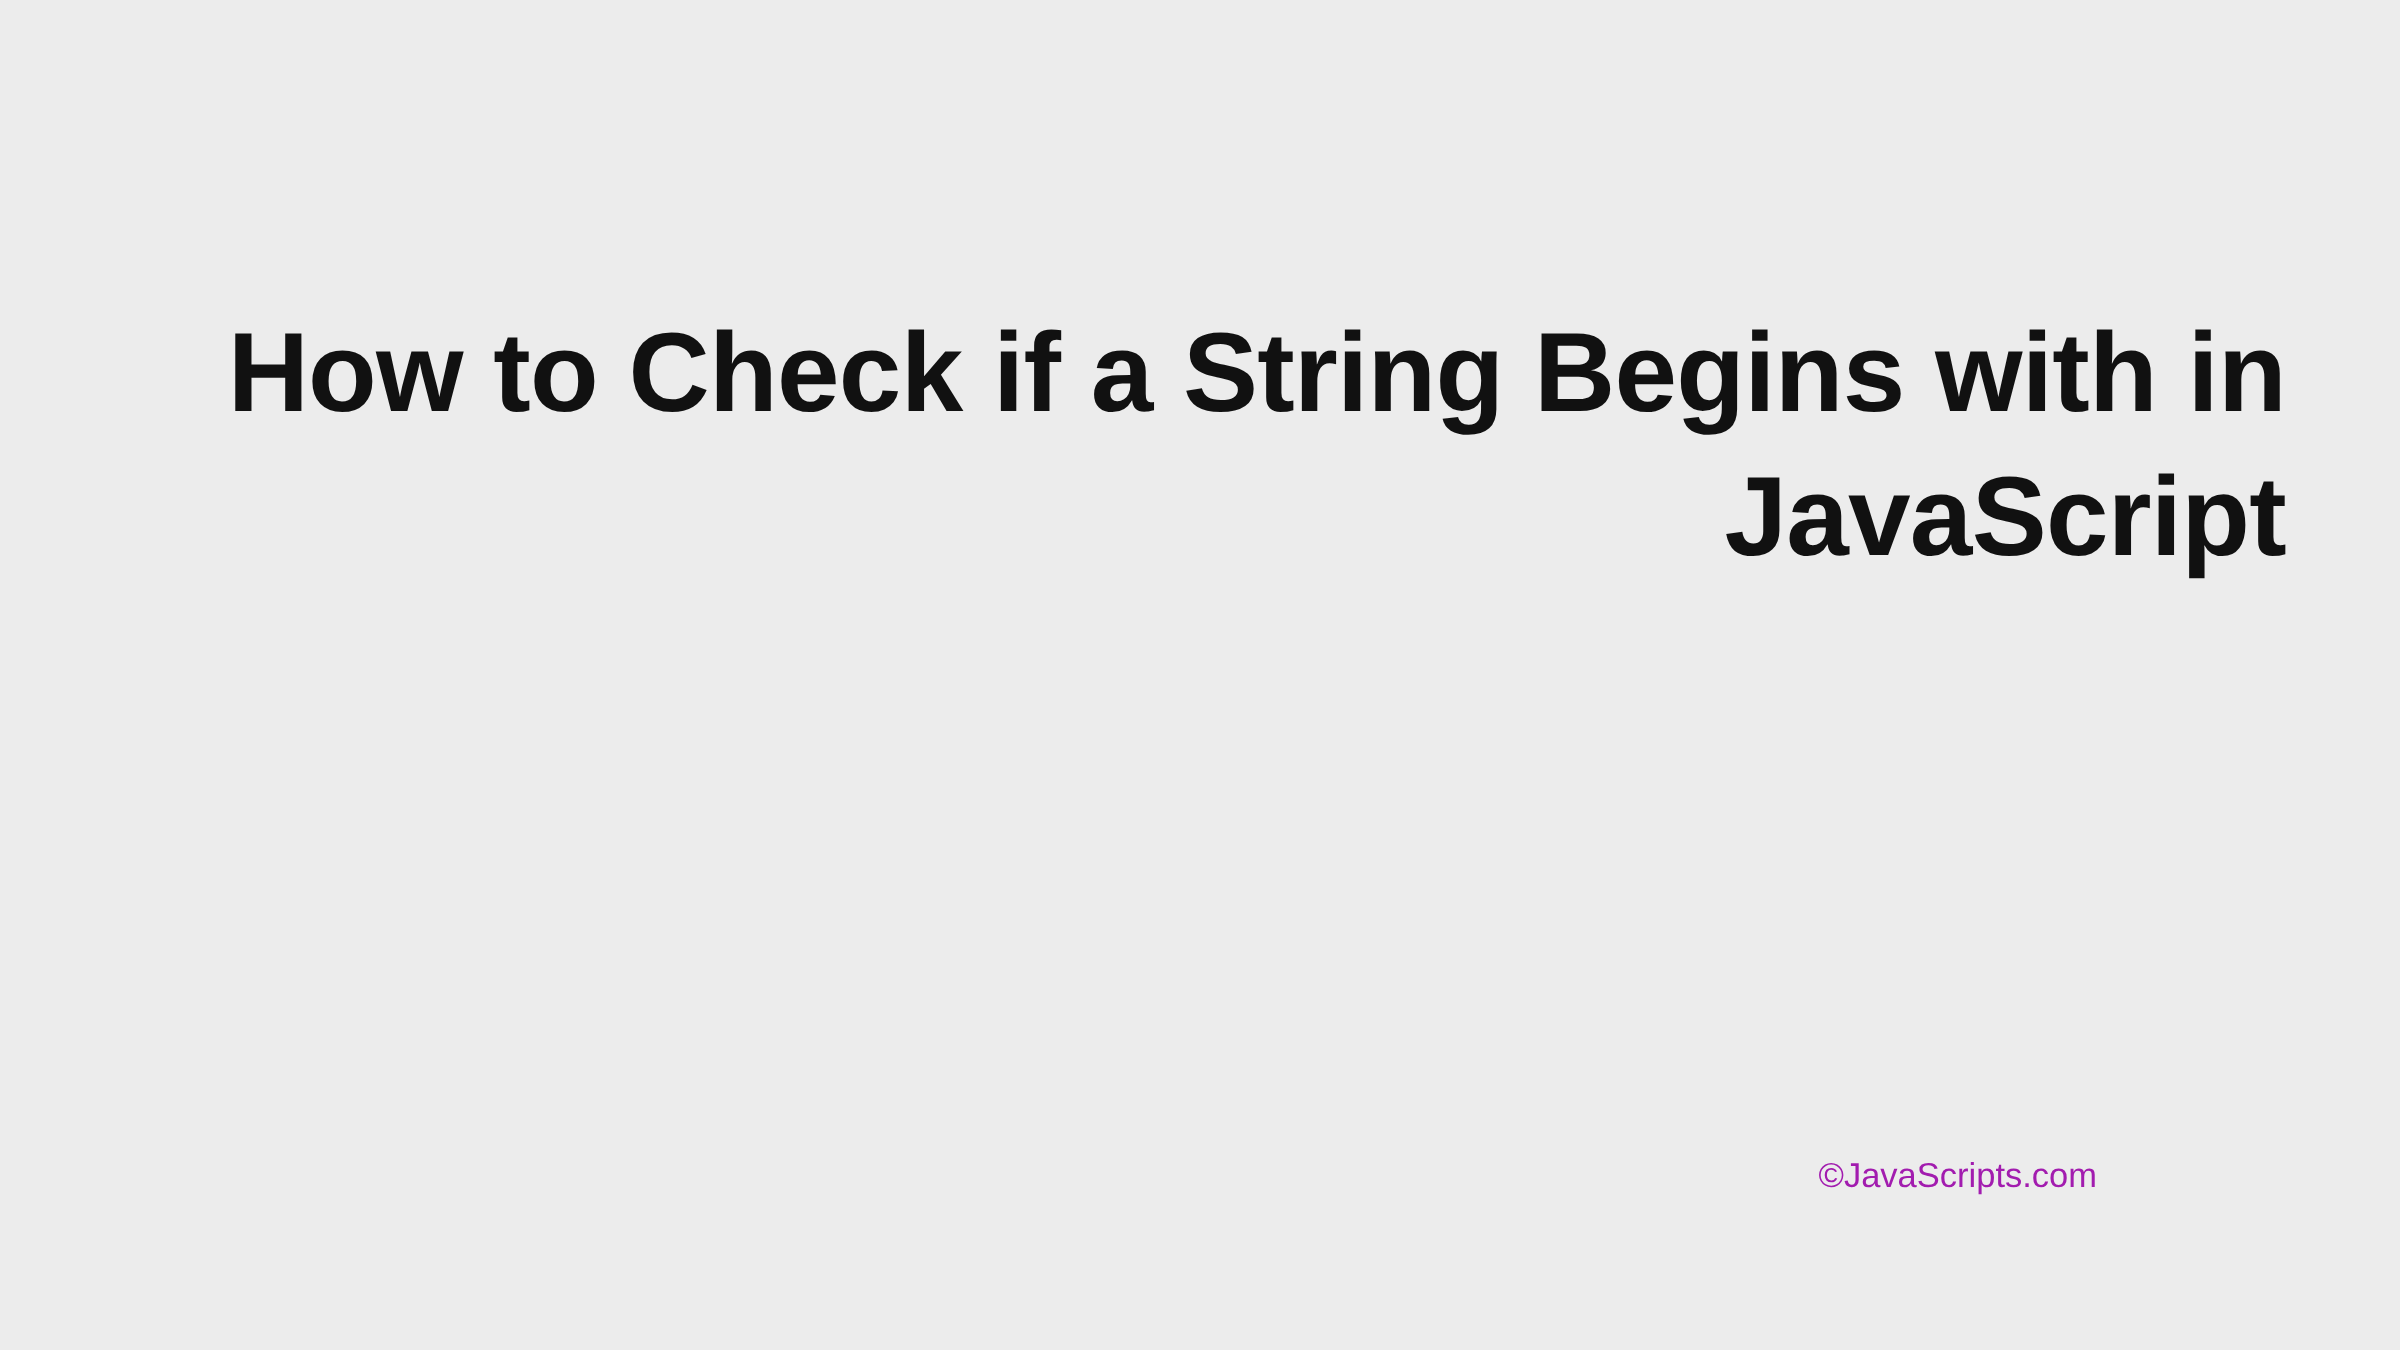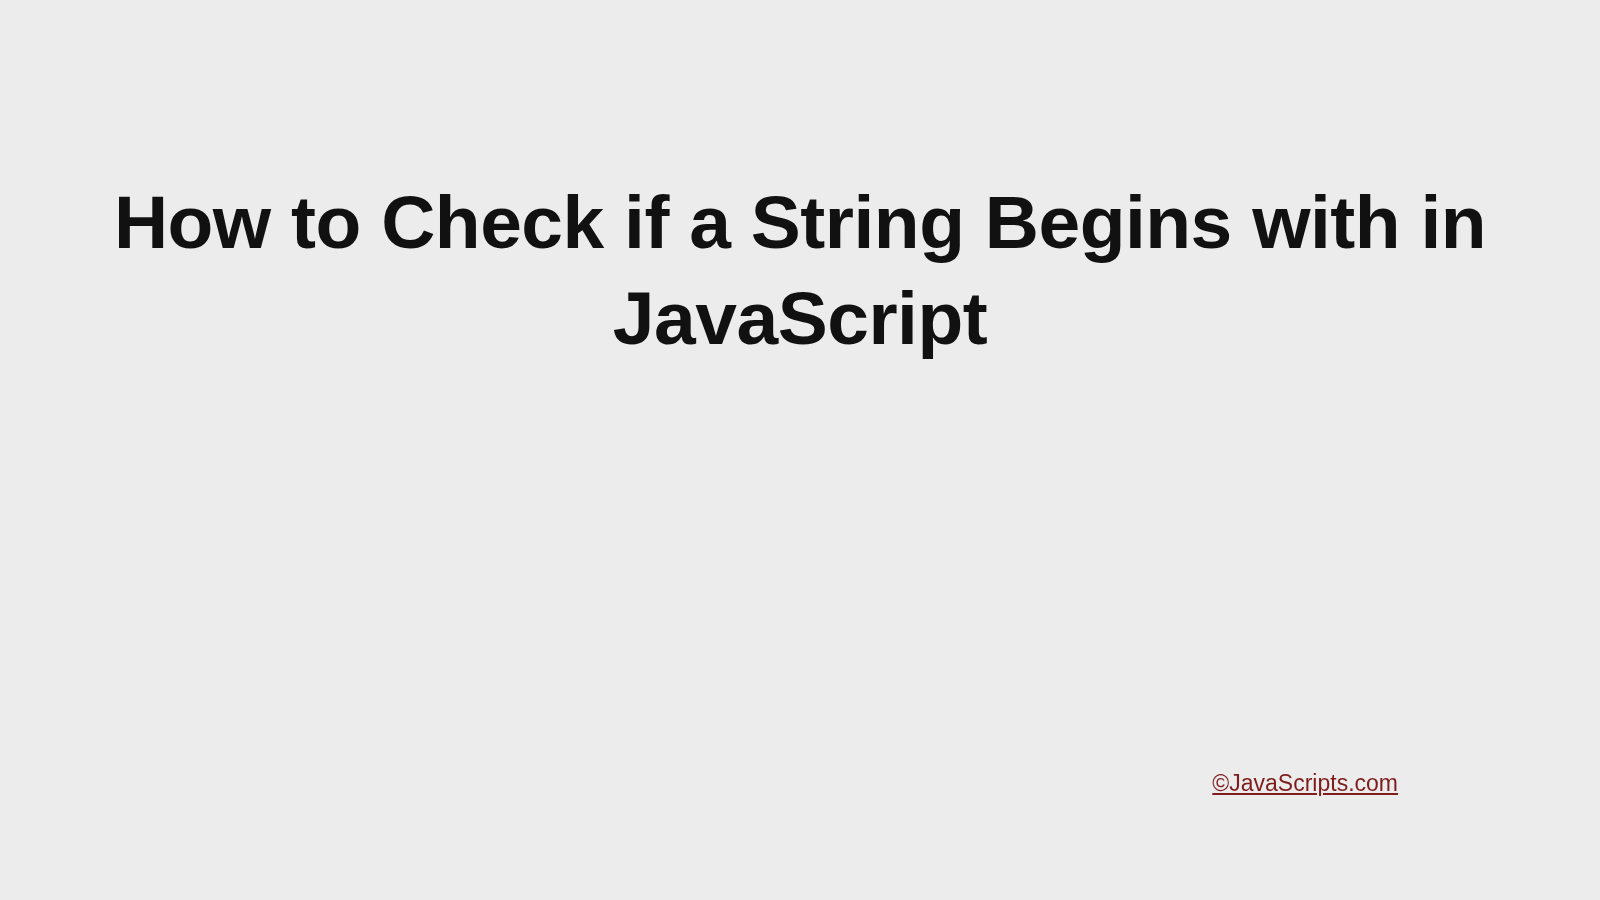--- a/index.html
+++ b/index.html
@@ -10,41 +10,40 @@
     body {
       width: 1600px;
       height: 900px;
       background-color: #ececec;
       font-family: -apple-system, BlinkMacSystemFont, "Segoe UI", Helvetica, Arial, sans-serif;
       position: relative;
       overflow: hidden;
     }
     .title-container {
       position: absolute;
-      top: 174px;
+      top: 200px;
       left: 0;
       right: 0;
-      text-align: center;
+      text-align: right;
       padding: 0 76px;
     }
     .title {
       font-size: 75px;
       font-weight: 700;
       color: #111111;
       line-height: 1.28;
       letter-spacing: -0.5px;
     }
     .attribution {
       position: absolute;
       bottom: 103px;
       right: 202px;
       font-size: 23px;
       font-weight: 500;
-      color: #7f1d1d;
-      text-decoration: underline;
+      color: #a21caf;
     }
   </style>
 </head>
 <body>
 
 <div class="title-container">
   <h1 class="title">How to Check if a String Begins with in JavaScript</h1>
 </div>
 
 <div class="attribution">©JavaScripts.com</div>

